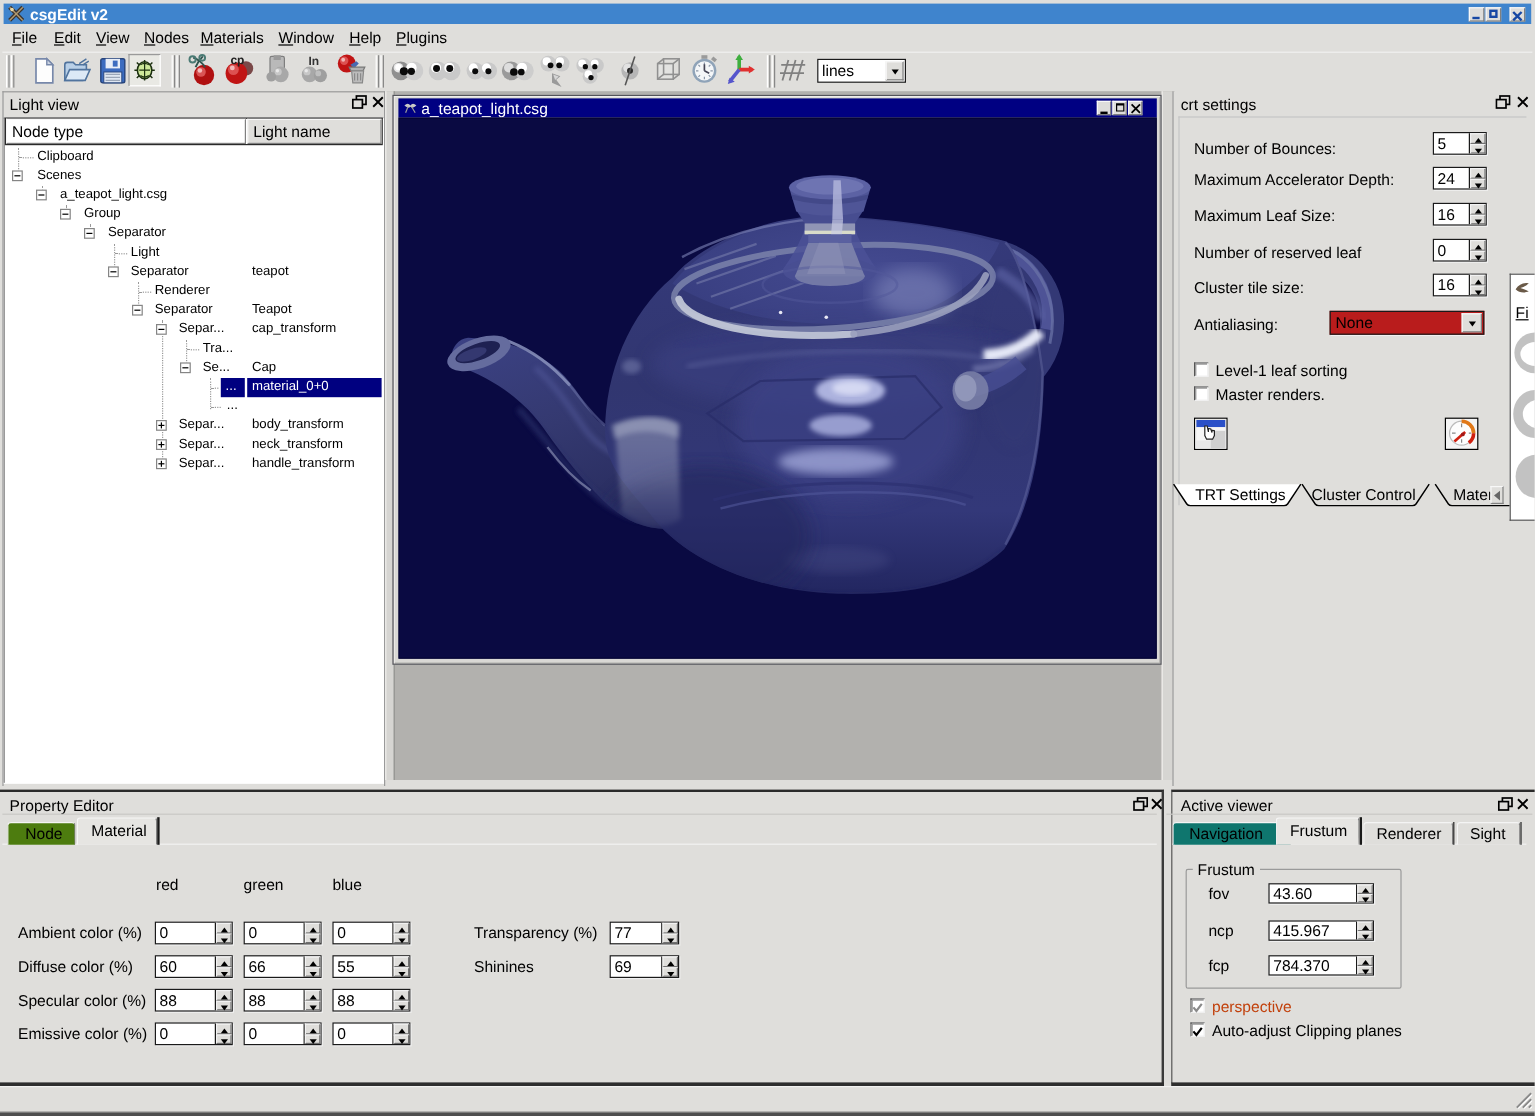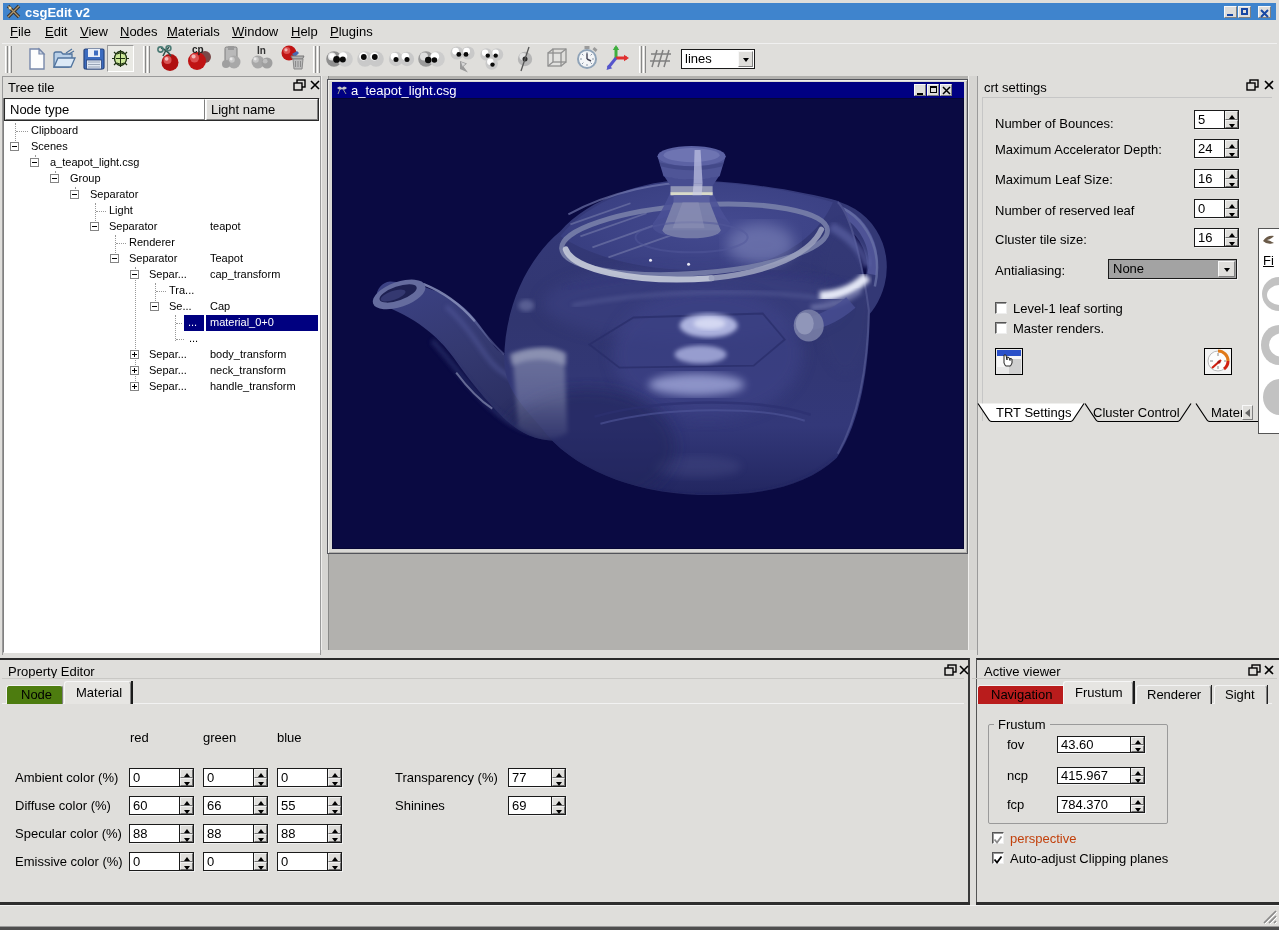--- a/index.html
+++ b/index.html
@@ -222,21 +222,21 @@
 
 <div class="abs" style="left:681px;top:49px;width:74px;height:20px;background:#fff;border:1px solid #1a1a1a">
   <div class="abs" style="left:3px;top:1px">lines</div>
   <div class="abs raised" style="right:1px;top:1px;width:15px;height:16px;background:#dfdedb">
       <div class="tri-d" style="left:4px;top:6px"></div>
     </div>
 </div>
 
 <div class="abs" style="left:2px;top:76px;width:319px;height:579px;background:#dfdedb;border:1px solid #9a9a9a;border-bottom:none">
 </div>
-<div class="abs" style="left:8px;top:80px">Tree tile</div>
+<div class="abs" style="left:8px;top:80px">Light view</div>
 <div id="treedock">
 <svg class="abs" style="left:293px;top:79px" width="13" height="12" viewBox="0 0 13 12">
       <rect x="4" y="1" width="8" height="7" fill="none" stroke="#000" stroke-width="1.4"></rect>
       <rect x="1" y="4" width="8" height="7" fill="#dfdedb" stroke="#000" stroke-width="1.4"></rect>
     </svg>
 <svg class="abs" style="left:309px;top:79px" width="12" height="12" viewBox="0 0 12 12">
       <path d="M2 2 L10 10 M10 2 L2 10" stroke="#000" stroke-width="1.6"></path>
     </svg>
 <div class="abs" style="left:3px;top:98px;width:317px;height:555px;background:#fff;border:1px solid #808080;border-bottom-color:#fff;border-right-color:#fff"></div>
 <div class="abs" style="left:4px;top:98px;width:315px;height:23px;border:1px solid #2a2a2a"></div>
@@ -547,21 +547,21 @@
       <span class="v">16</span>
       <span class="btns">
         <i class="up">
           <b class="tri-u"></b>
         </i>
         <i class="dn">
           <b class="tri-d"></b>
         </i>
       </span>
     </div>
-<div class="abs" style="left:1108px;top:259px;width:129px;height:20px;background:#a3a3a3;border:1px solid #1a1a1a;box-shadow:1px 1px 0 #f0f0f0">
+<div class="abs" style="left:1108px;top:259px;width:129px;height:20px;background:#b91c1c;border:1px solid #1a1a1a;box-shadow:1px 1px 0 #f0f0f0">
   <div class="abs" style="left:4px;top:1px">None</div>
   <div class="abs raised" style="right:1px;top:1px;width:17px;height:16px;background:#dfdedb">
         <div class="tri-d" style="left:5px;top:6px"></div>
       </div>
 </div>
 <div class="cb" style="left:995px;top:302px"></div>
     <label style="left:1013px;top:301px">Level-1 leaf sorting</label>
 <div class="cb" style="left:995px;top:322px"></div>
     <label style="left:1013px;top:321px">Master renders.</label>
 <div class="abs" style="left:995px;top:348px;width:28px;height:27px;background:#fff;border:1px solid #000">
@@ -788,21 +788,21 @@
 <div class="abs" style="left:984px;top:664px">Active viewer</div>
 <svg class="abs" style="left:1248px;top:664px" width="13" height="12" viewBox="0 0 13 12">
       <rect x="4" y="1" width="8" height="7" fill="none" stroke="#000" stroke-width="1.4"></rect>
       <rect x="1" y="4" width="8" height="7" fill="#dfdedb" stroke="#000" stroke-width="1.4"></rect>
     </svg>
 <svg class="abs" style="left:1263px;top:664px" width="12" height="12" viewBox="0 0 12 12">
       <path d="M2 2 L10 10 M10 2 L2 10" stroke="#000" stroke-width="1.6"></path>
     </svg>
 <div class="abs" style="left:972px;top:678px;width:305px;height:1px;background:#c9c8c5"></div>
 <div class="abs" style="left:977px;top:703px;width:295px;height:1px;background:#f2f2f2"></div>
-<div class="abs" style="left:977px;top:685px;width:99px;height:19px;background:#b91c1c;border:1px solid #808080;border-left-color:#f4f4f4;border-top-color:#f4f4f4;border-bottom:none;border-radius:3px 3px 0 0">
+<div class="abs" style="left:977px;top:685px;width:99px;height:19px;background:#0f766e;border:1px solid #808080;border-left-color:#f4f4f4;border-top-color:#f4f4f4;border-bottom:none;border-radius:3px 3px 0 0">
       <div class="abs" style="left:13px;top:1px">Navigation</div>
     </div>
 <div class="abs" style="left:1063px;top:681px;width:70px;height:23px;background:#e6e5e2;border:1px solid #808080;border-left-color:#f6f6f6;border-top-color:#f6f6f6;border-bottom:none;border-radius:3px 3px 0 0">
       <div class="abs" style="left:11px;top:3px">Frustum</div>
     </div>
 <div class="abs" style="left:1133px;top:681px;width:2px;height:23px;background:#1a1a1a"></div>
 <div class="abs" style="left:1136px;top:685px;width:75px;height:19px;background:#dfdedb;border:1px solid #808080;border-left-color:#f4f4f4;border-top-color:#f4f4f4;border-bottom:none;border-radius:3px 3px 0 0">
       <div class="abs" style="left:10px;top:1px">Renderer</div>
     </div>
 <div class="abs" style="left:1211px;top:685px;width:1px;height:19px;background:#222"></div>

